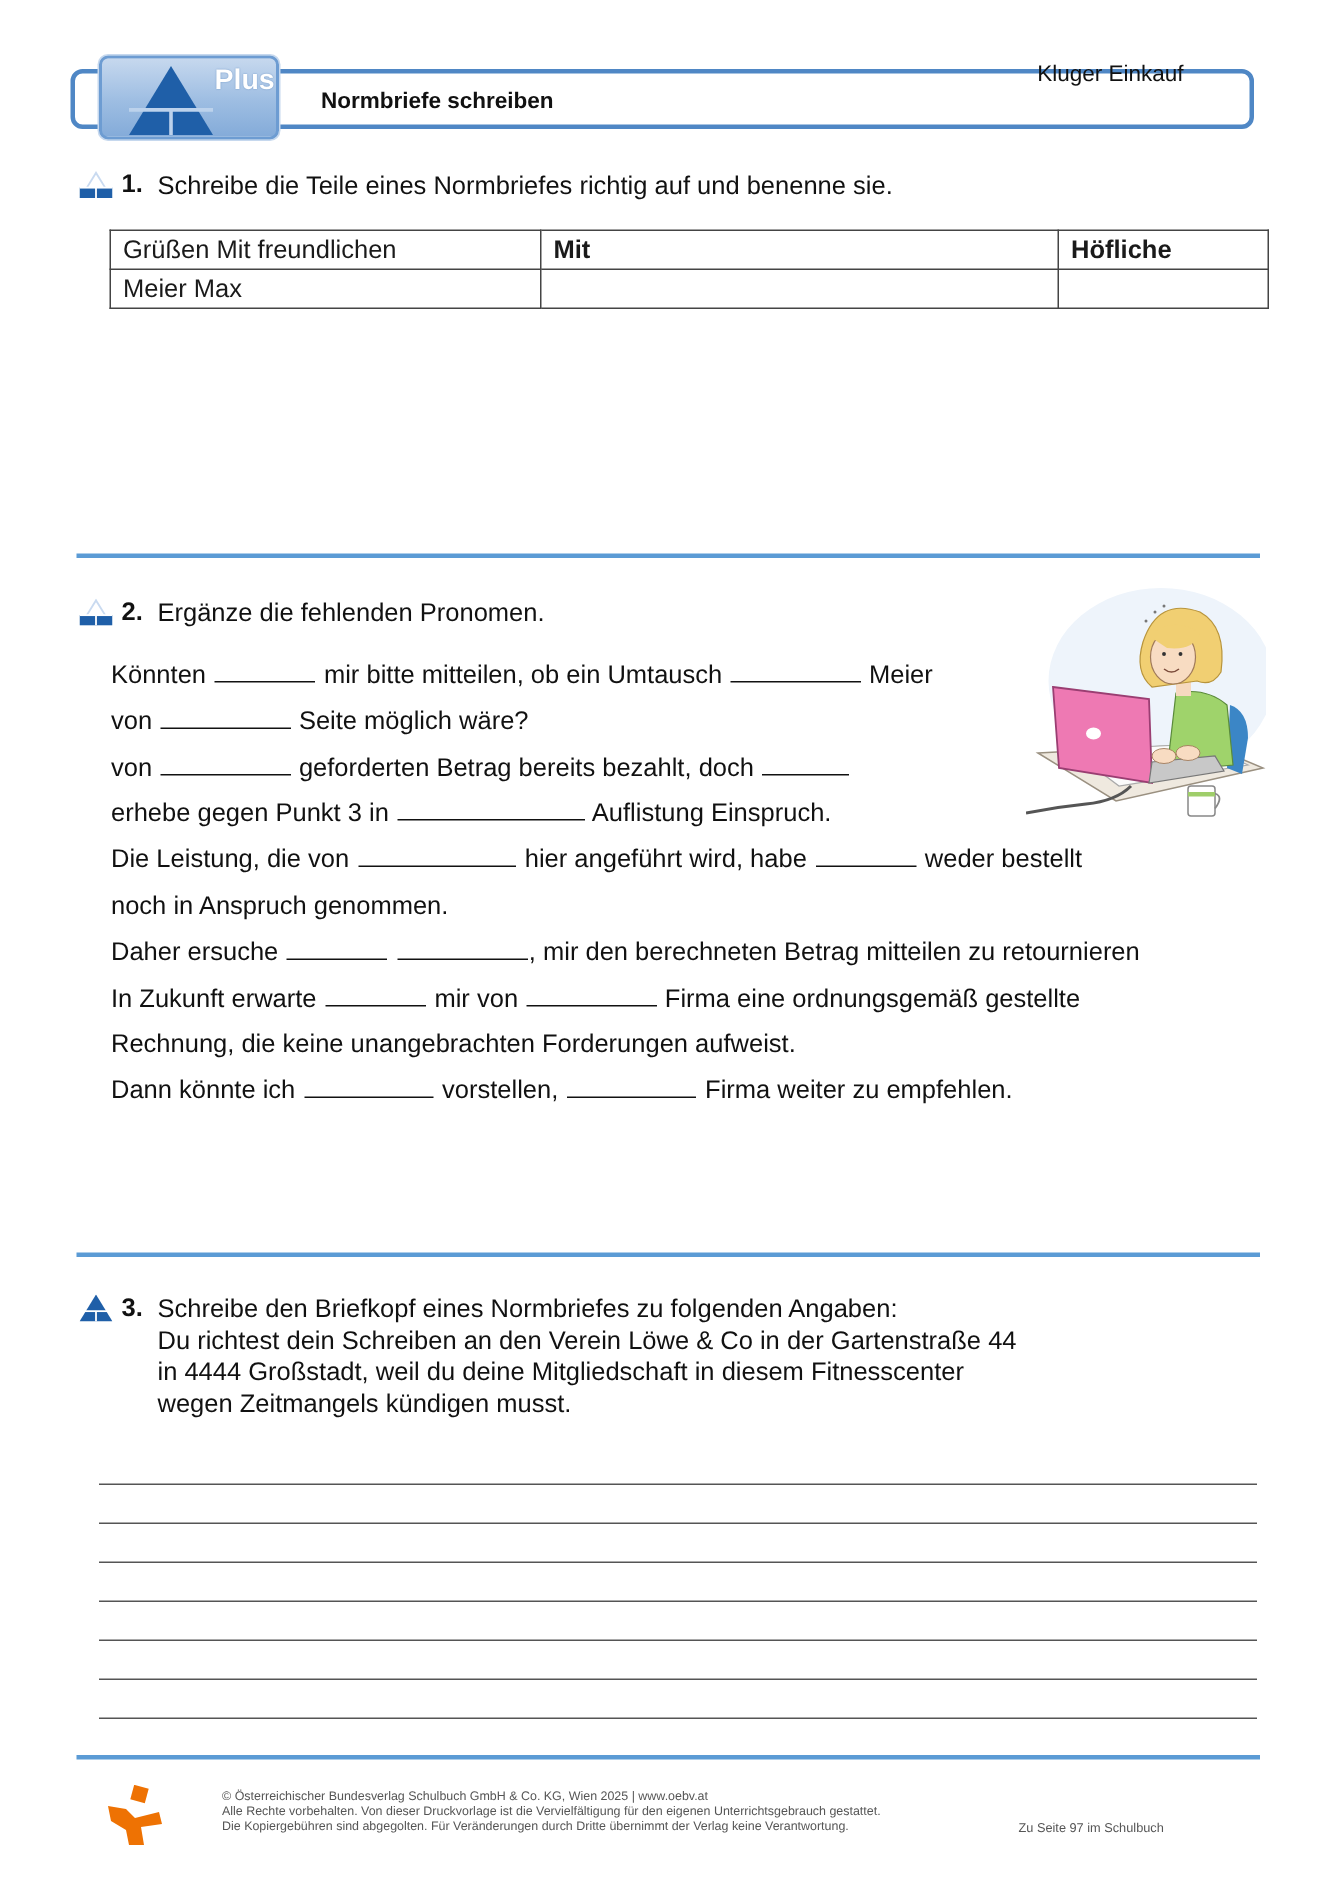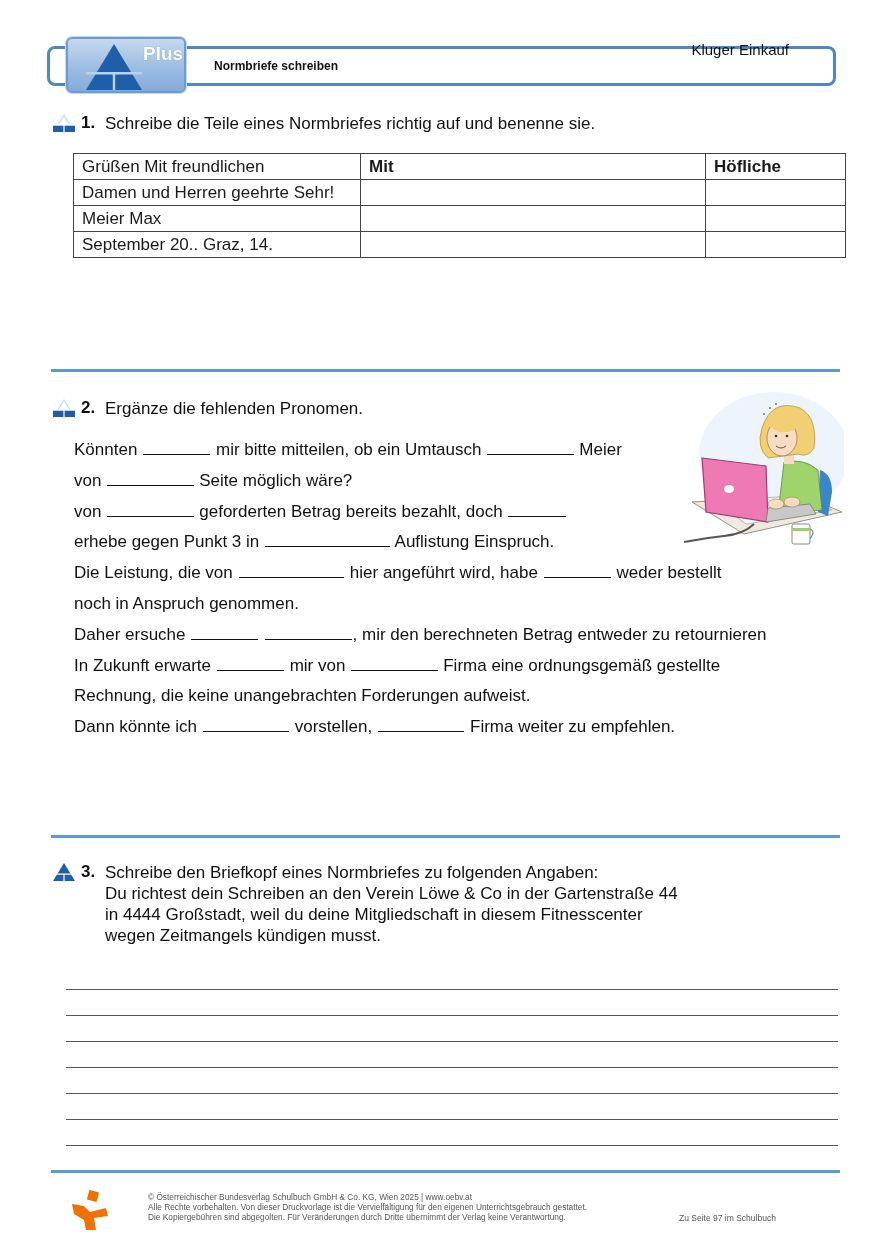--- a/index.html
+++ b/index.html
@@ -15,21 +15,21 @@
     position: absolute; left: 66px; top: 37px; width: 120px; height: 56px;
     border: 2px solid #6d9cd2; border-radius: 6px;
     background: linear-gradient(to bottom, #c6d8ee 0%, #9dbde2 55%, #84abd9 100%);
     box-shadow: 0 0 0 1px #c6d8ee;
   }
   .logo-box svg { position: absolute; left: 16px; top: 5px; }
   .logo-plus {
     position: absolute; left: 75px; top: 4px; font-weight: bold; font-size: 19px; color: #ffffff;
     text-shadow: 0 0 1px #5a86bb;
   }
-  .header-title { position: absolute; left: 214px; top: 59px; font-size: 12px; font-weight: bold; color: #111; }
+  .header-title { position: absolute; left: 214px; top: 59px; font-size: 15px; font-weight: bold; color: #111; }
   .header-topic { position: absolute; right: 101px; top: 41px; font-size: 15px; font-weight: normal; color: #111; }
 
   
   .task { position: absolute; left: 53px; font-size: 17px; color: #111; }
   .task .tri { position: absolute; left: 0; top: 1px; }
   .task .num { position: absolute; left: 28px; top: 0; font-weight: bold; }
   .task .text { position: absolute; left: 52px; top: 0; white-space: nowrap; line-height: 21px; }
 
   
   table.parts {
@@ -91,35 +91,21 @@
   <tbody id="parts-body">
       <tr>
         <td class="c1">
           <div>Grüßen Mit freundlichen</div>
         </td>
         <td class="c2">Mit</td>
         <td class="c3">Höfliche</td>
       </tr>
       <tr>
         <td class="c1">
-          <div>Damen und Herren geehrte Sehr!</div>
-        </td>
-        <td class="c2"></td>
-        <td class="c3"></td>
-      </tr>
-      <tr>
-        <td class="c1">
           <div>Meier Max</div>
-        </td>
-        <td class="c2"></td>
-        <td class="c3"></td>
-      </tr>
-      <tr>
-        <td class="c1">
-          <div>September 20.. Graz, 14.</div>
         </td>
         <td class="c2"></td>
         <td class="c3"></td>
       </tr>
     </tbody>
 </table>
 
 <div class="sep" style="top:369px;"></div>
 
 <div class="task" style="top:398px;">
@@ -175,21 +161,21 @@
   </svg>
 </div>
 
 <div class="fill" id="fill">
     <div class="line"><span>Könnten </span><span class="blank" style="width: 67.2px;"></span><span> mir bitte mitteilen, ob ein Umtausch </span><span class="blank" style="width: 86.4px;"></span><span> Meier</span></div>
     <div class="line"><span>von </span><span class="blank" style="width: 86.4px;"></span><span> Seite möglich wäre?</span></div>
     <div class="line"><span>von </span><span class="blank" style="width: 86.4px;"></span><span> geforderten Betrag bereits bezahlt, doch </span><span class="blank" style="width: 57.6px;"></span></div>
     <div class="line"><span>erhebe gegen Punkt 3 in </span><span class="blank" style="width: 124.8px;"></span><span> Auflistung Einspruch.</span></div>
     <div class="line"><span>Die Leistung, die von </span><span class="blank" style="width: 105.6px;"></span><span> hier angeführt wird, habe </span><span class="blank" style="width: 67.2px;"></span><span> weder bestellt</span></div>
     <div class="line"><span>noch in Anspruch genommen.</span></div>
-    <div class="line"><span>Daher ersuche </span><span class="blank" style="width: 67.2px;"></span><span> </span><span class="blank" style="width: 86.4px;"></span><span>, mir den berechneten Betrag entweder zu retournieren</span></div>
+    <div class="line"><span>Daher ersuche </span><span class="blank" style="width: 67.2px;"></span><span> </span><span class="blank" style="width: 86.4px;"></span><span>, mir den berechneten Betrag mitteilen zu retournieren</span></div>
     <div class="line"><span>In Zukunft erwarte </span><span class="blank" style="width: 67.2px;"></span><span> mir von </span><span class="blank" style="width: 86.4px;"></span><span> Firma eine ordnungsgemäß gestellte</span></div>
     <div class="line"><span>Rechnung, die keine unangebrachten Forderungen aufweist.</span></div>
     <div class="line"><span>Dann könnte ich </span><span class="blank" style="width: 86.4px;"></span><span> vorstellen, </span><span class="blank" style="width: 86.4px;"></span><span> Firma weiter zu empfehlen.</span></div>
   </div>
 
 <div class="sep" style="top:835px;"></div>
 
 <div class="task" style="top:862px;">
   <svg class="tri" width="22" height="18" viewBox="0 0 22 18">
     <polygon points="11,0 0,18 22,18" fill="#1f5fa8"></polygon>

